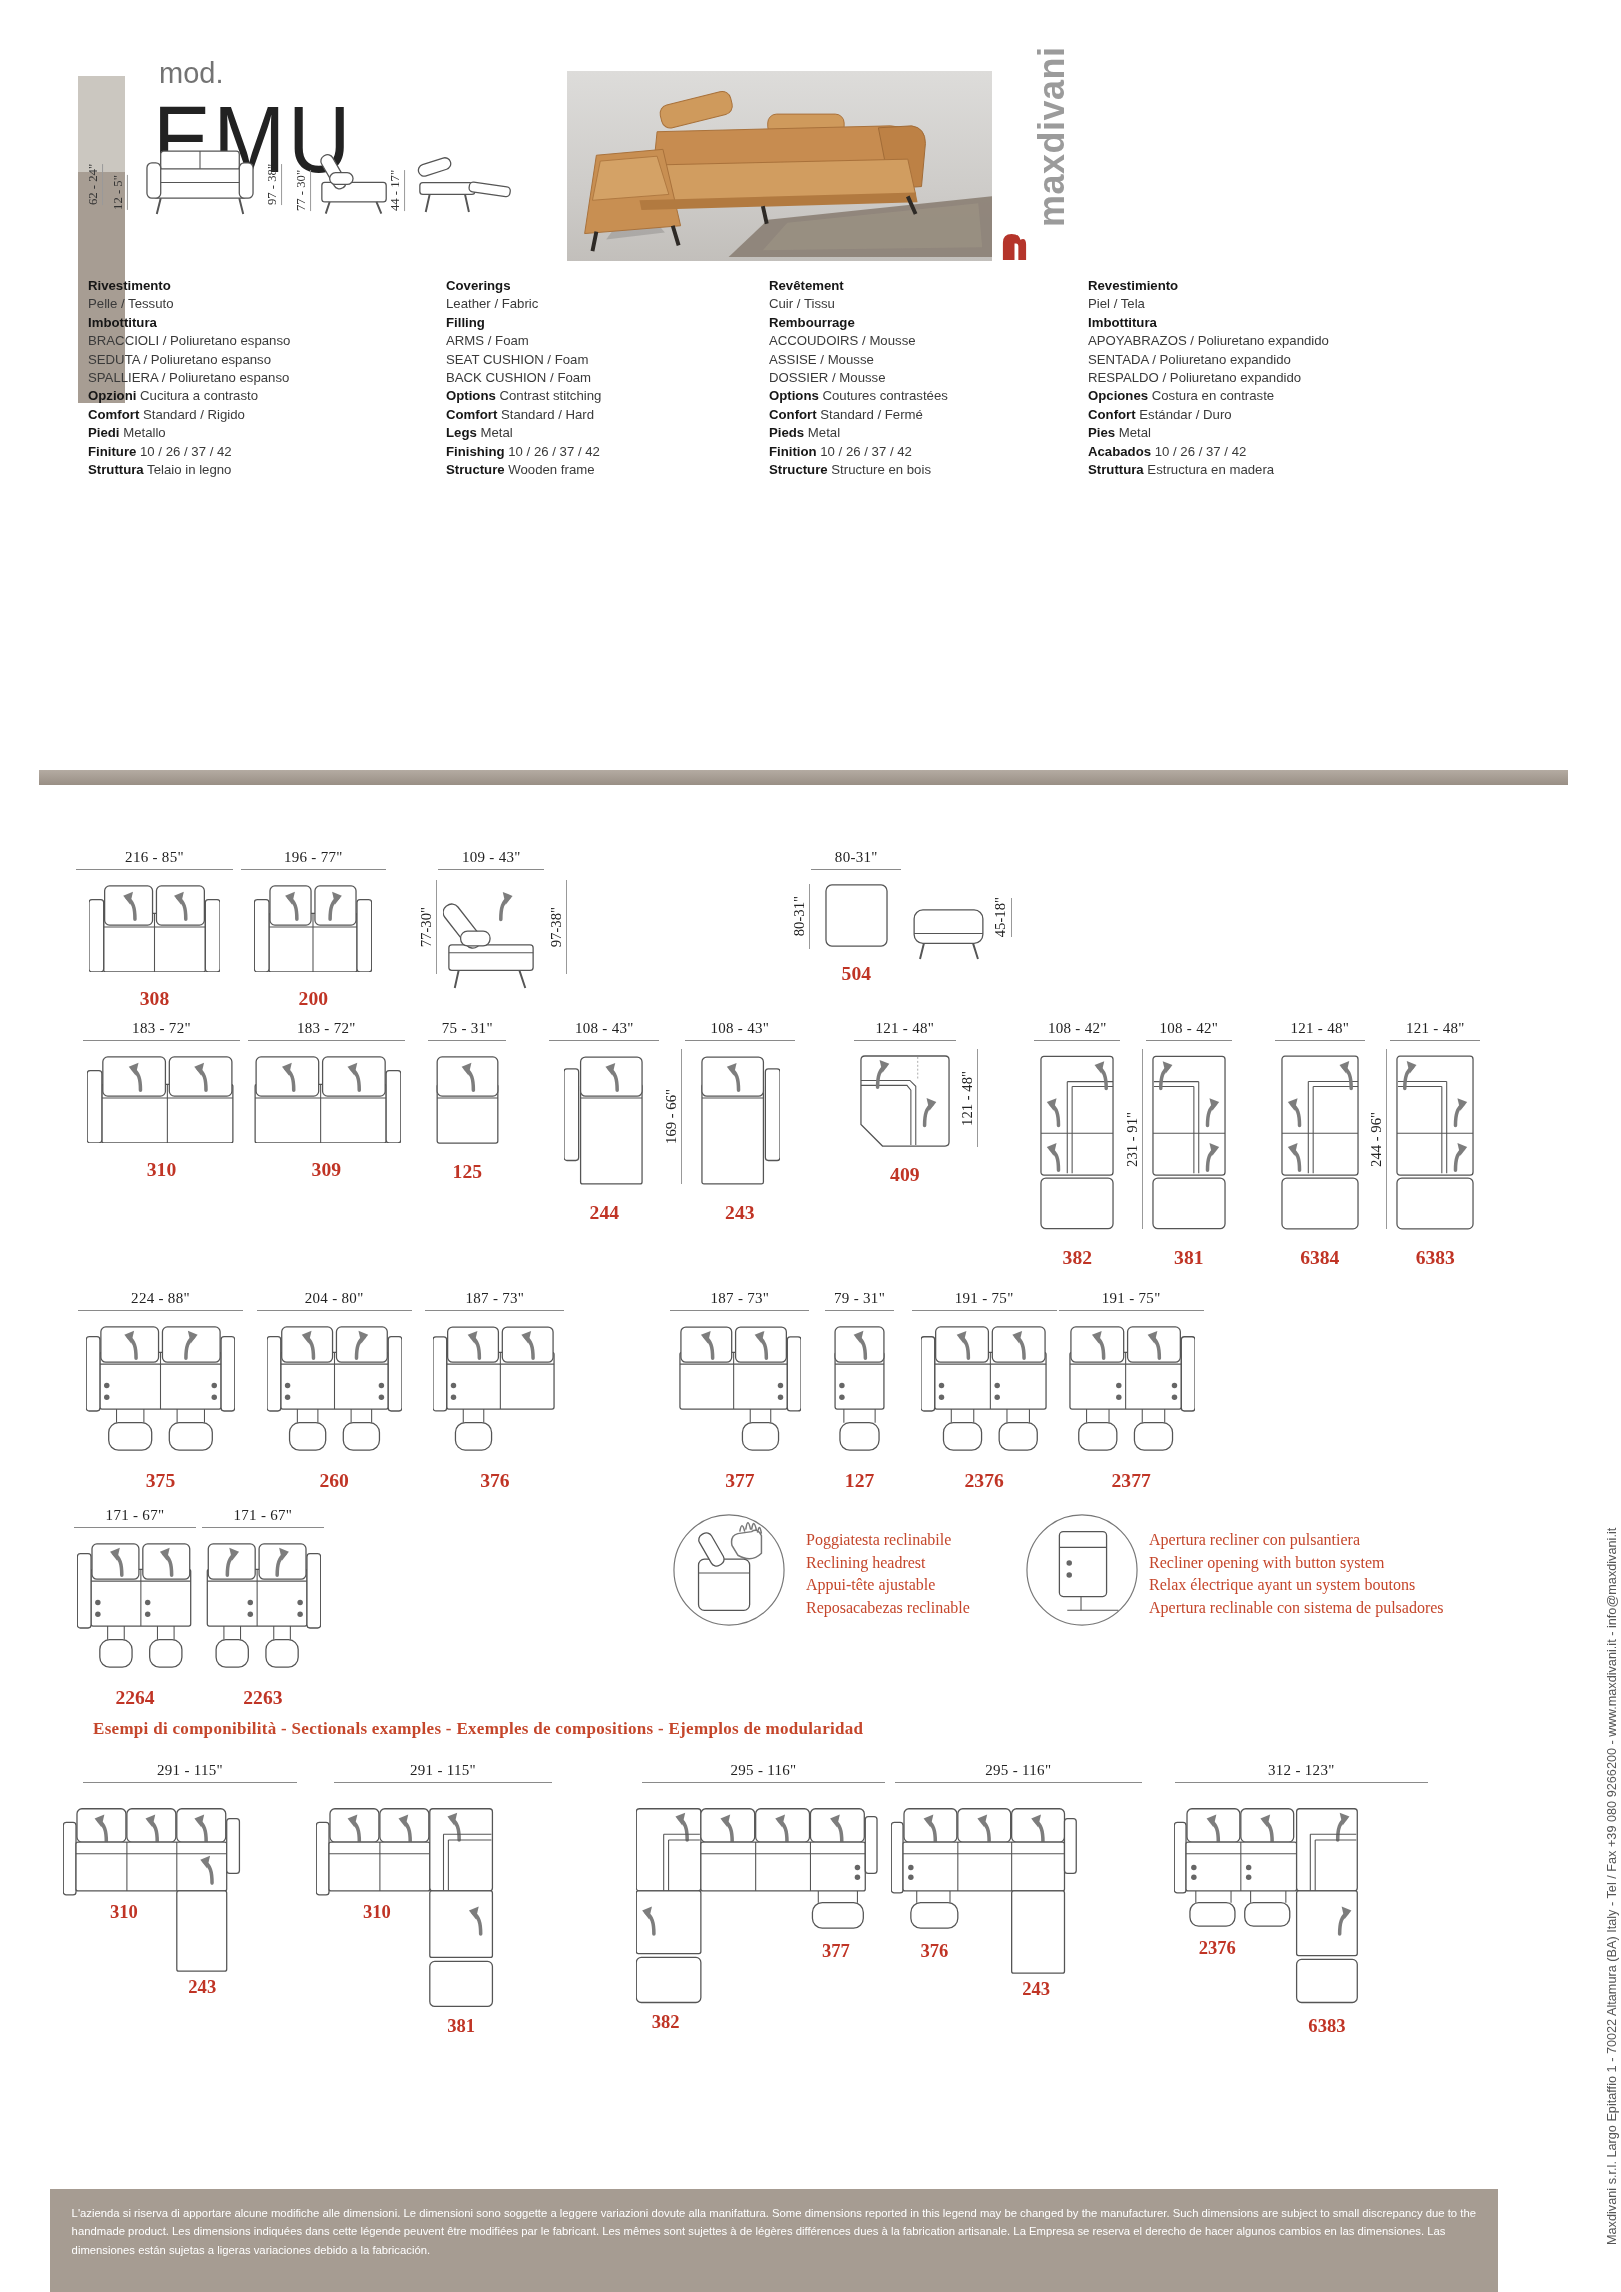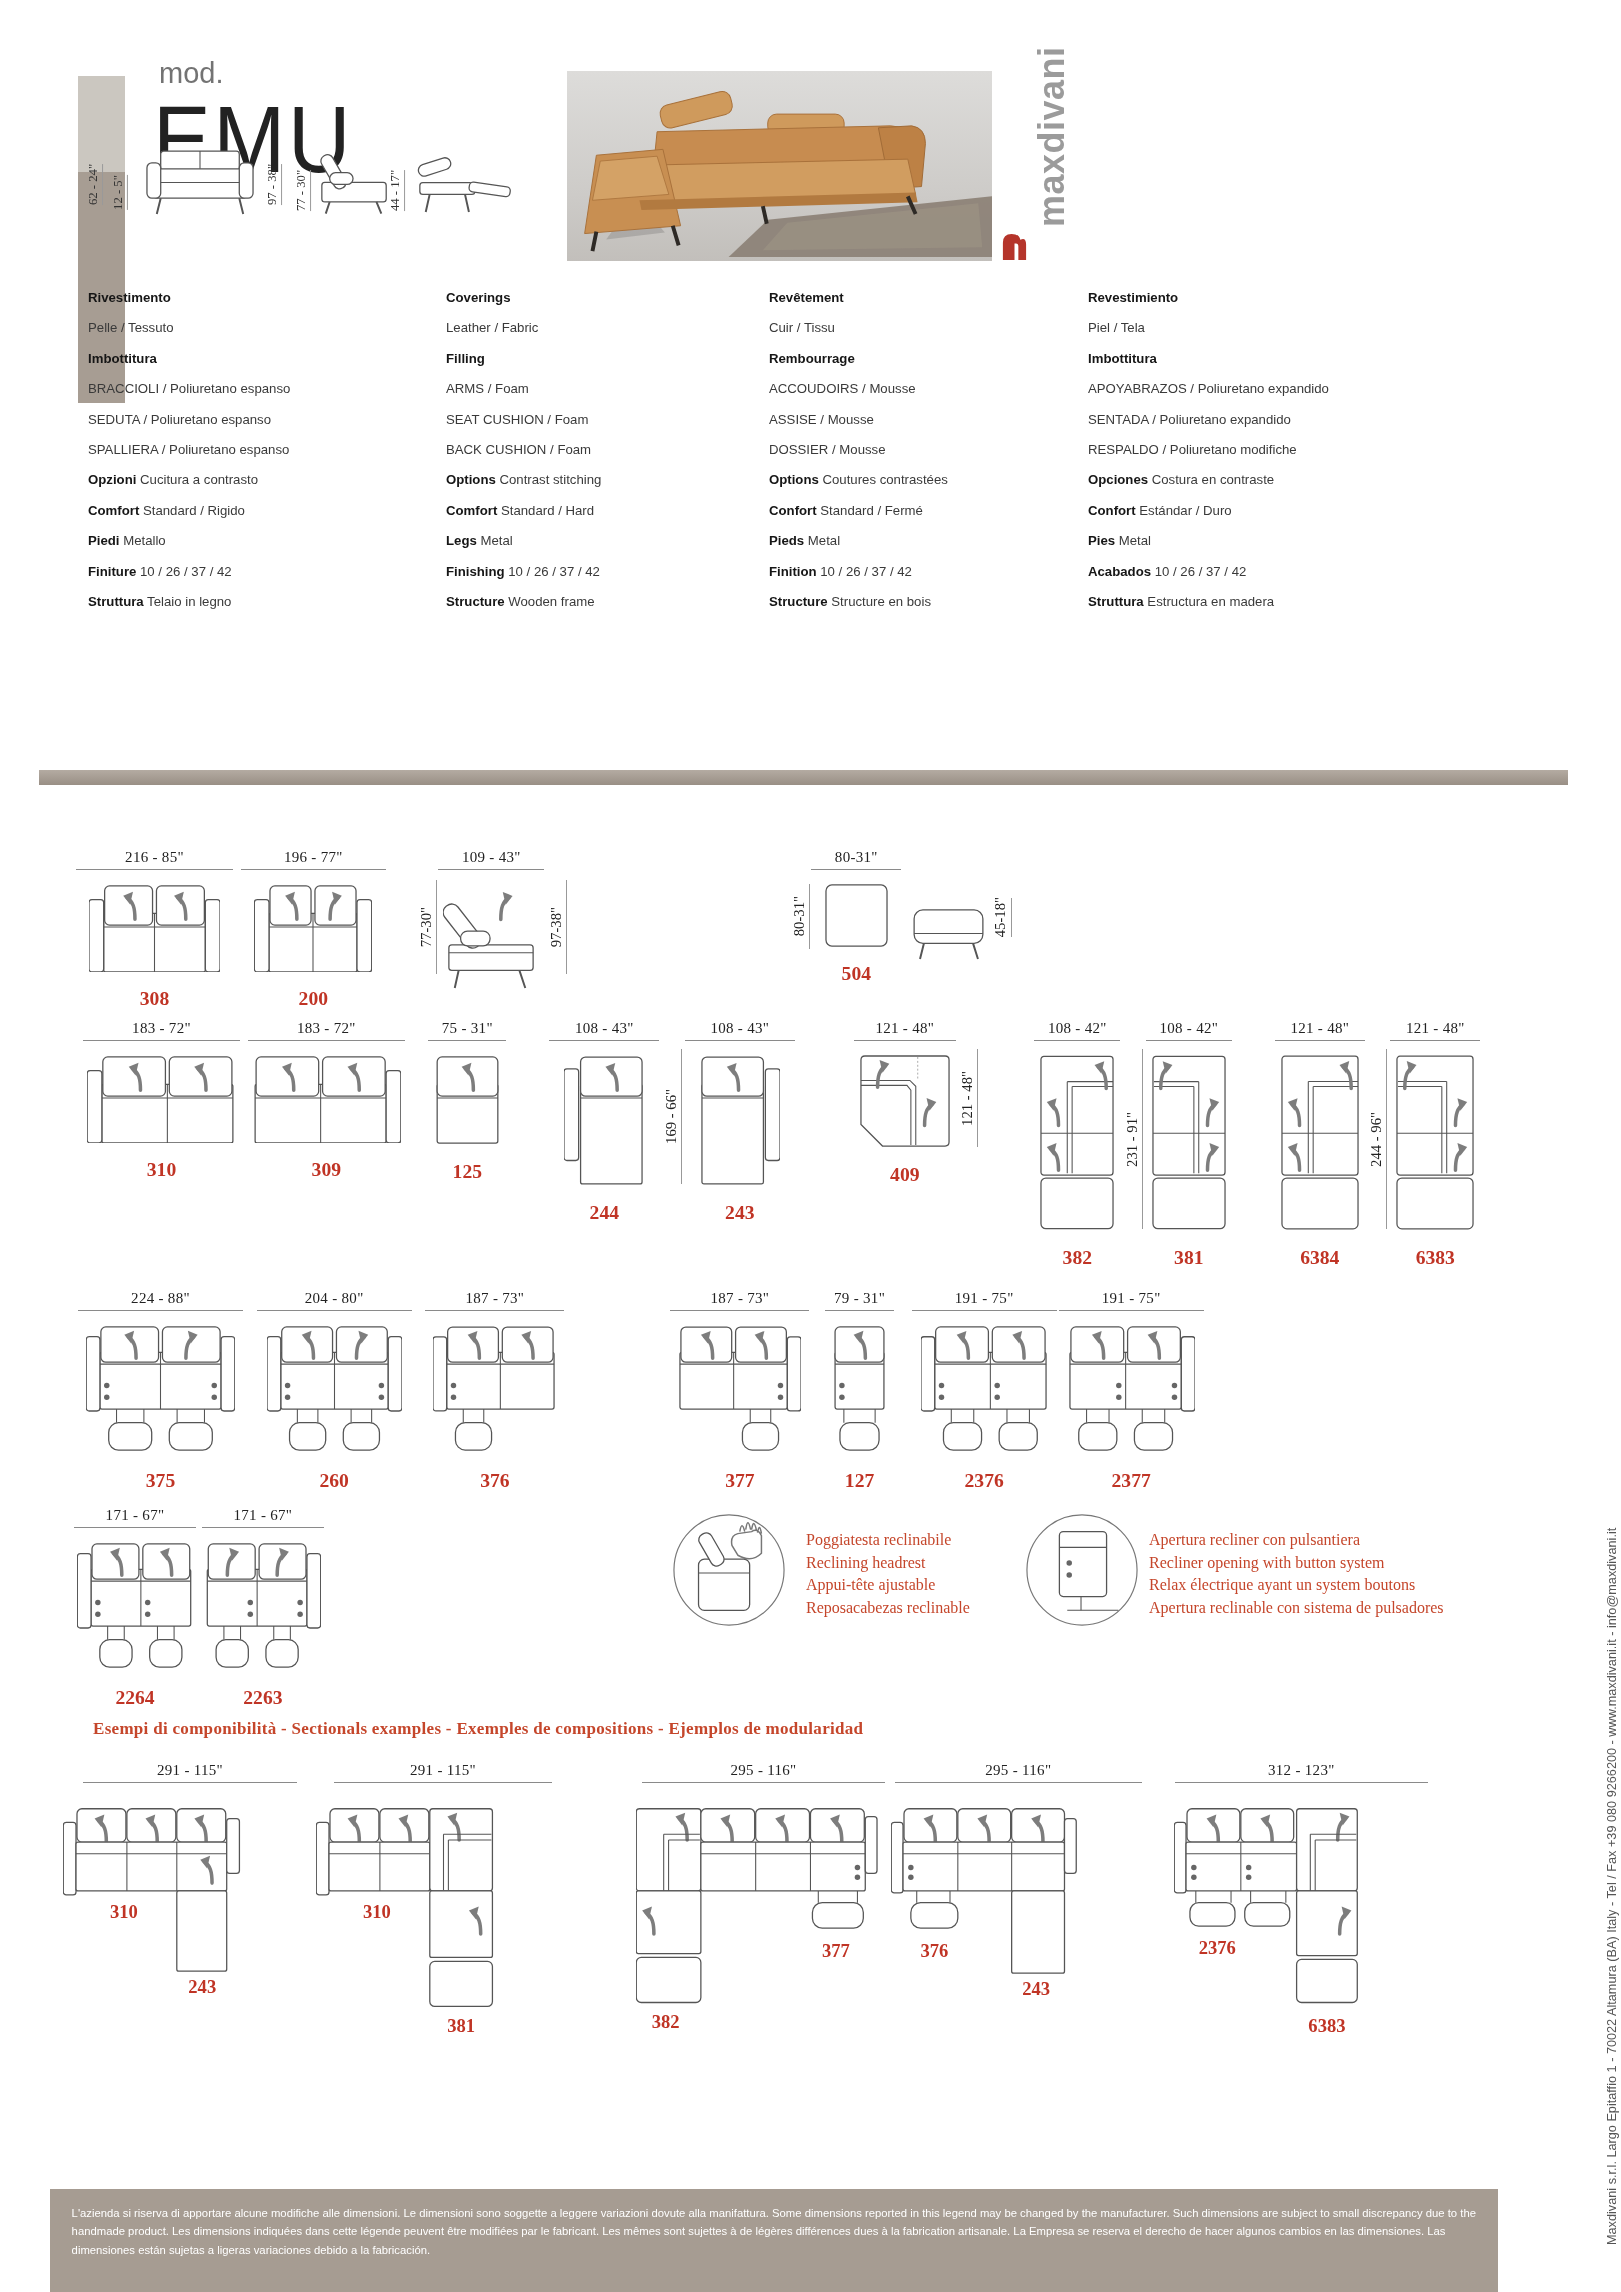--- a/index.html
+++ b/index.html
@@ -15,21 +15,21 @@
   .hdr-draw{position:absolute;}
   .hlabel{position:absolute;font-family:"Liberation Serif",serif;font-size:12.7px;color:#333;
           white-space:nowrap;transform:rotate(-90deg);transform-origin:center;
           border-bottom:1px solid #999;padding-bottom:1px;}
   .photo{position:absolute;left:567px;top:71px;}
   .logo{position:absolute;left:1031px;top:227px;transform:rotate(-90deg);transform-origin:0 0;
         font-size:36px;font-weight:600;letter-spacing:0.5px;color:#9b9b9b;white-space:nowrap;}
   .logo-mark{position:absolute;left:1000px;top:231px;}
   
   .spec-col{position:absolute;top:277px;width:323px;}
-  .spec-row{font-size:13.2px;line-height:18.4px;color:#3a3a3a;white-space:nowrap;margin-top:12px;}
+  .spec-row{font-size:13.2px;line-height:18.4px;color:#3a3a3a;white-space:nowrap;}
   .spec-row b{color:#161616;}
   
   .sep-bar{position:absolute;left:39px;top:770px;width:1529px;height:14.7px;
            background:linear-gradient(#b4aba2,#998f85);}
   .units-note{position:absolute;left:54px;top:798px;font-size:12.3px;color:#3c3c3c;}
   
   .mod-row{position:absolute;display:flex;align-items:flex-start;}
   .mcard{display:flex;flex-direction:column;align-items:center;}
   .dim{font-family:"Liberation Serif",serif;font-size:15px;color:#222;letter-spacing:0.3px;
        align-self:stretch;text-align:center;border-bottom:1px solid #8a8a8a;
@@ -180,21 +180,21 @@
         <div class="spec-row"><b>Pieds</b> Metal</div>
         <div class="spec-row"><b>Finition</b> 10 / 26 / 37 / 42</div>
         <div class="spec-row"><b>Structure</b> Structure en bois</div>
       </div>
       <div class="spec-col" style="left: 1088px;">
         <div class="spec-row"><b>Revestimiento</b></div>
         <div class="spec-row">Piel / Tela</div>
         <div class="spec-row"><b>Imbottitura</b></div>
         <div class="spec-row">APOYABRAZOS / Poliuretano expandido</div>
         <div class="spec-row">SENTADA / Poliuretano expandido</div>
-        <div class="spec-row">RESPALDO / Poliuretano modifiche</div>
+        <div class="spec-row">RESPALDO / Poliuretano expandido</div>
         <div class="spec-row"><b>Opciones</b> Costura en contraste</div>
         <div class="spec-row"><b>Confort</b> Estándar / Duro</div>
         <div class="spec-row"><b>Pies</b> Metal</div>
         <div class="spec-row"><b>Acabados</b> 10 / 26 / 37 / 42</div>
         <div class="spec-row"><b>Struttura</b> Estructura en madera</div>
       </div>
     </div>
 
   <div class="sep-bar"></div>
 

